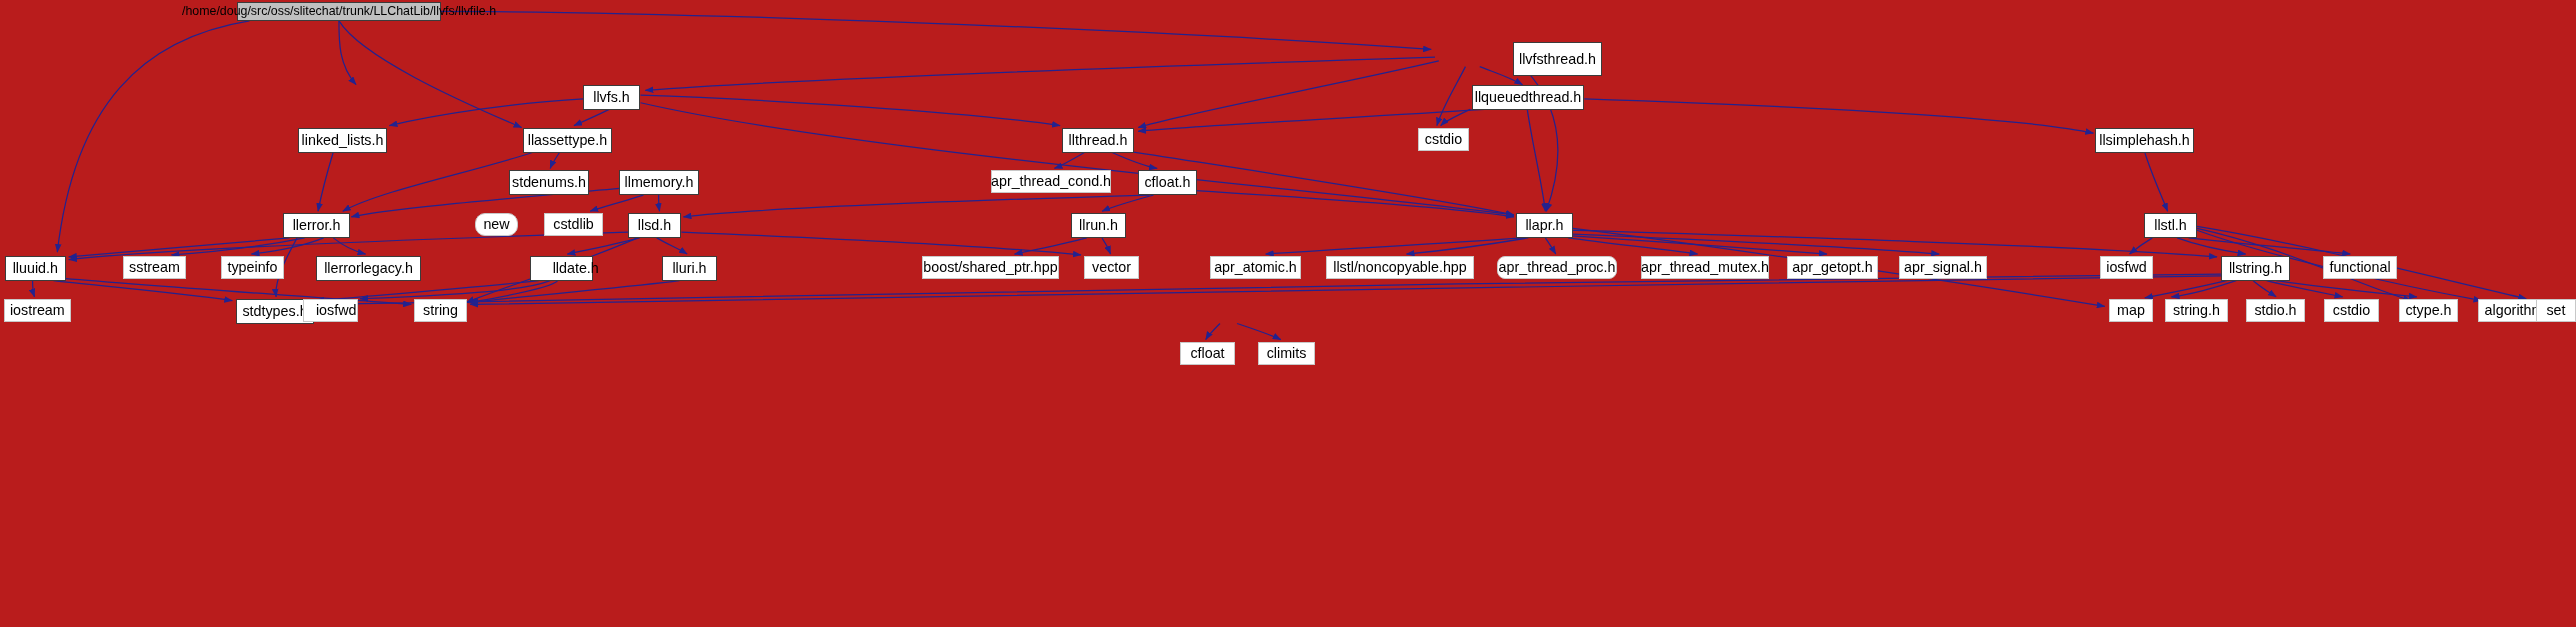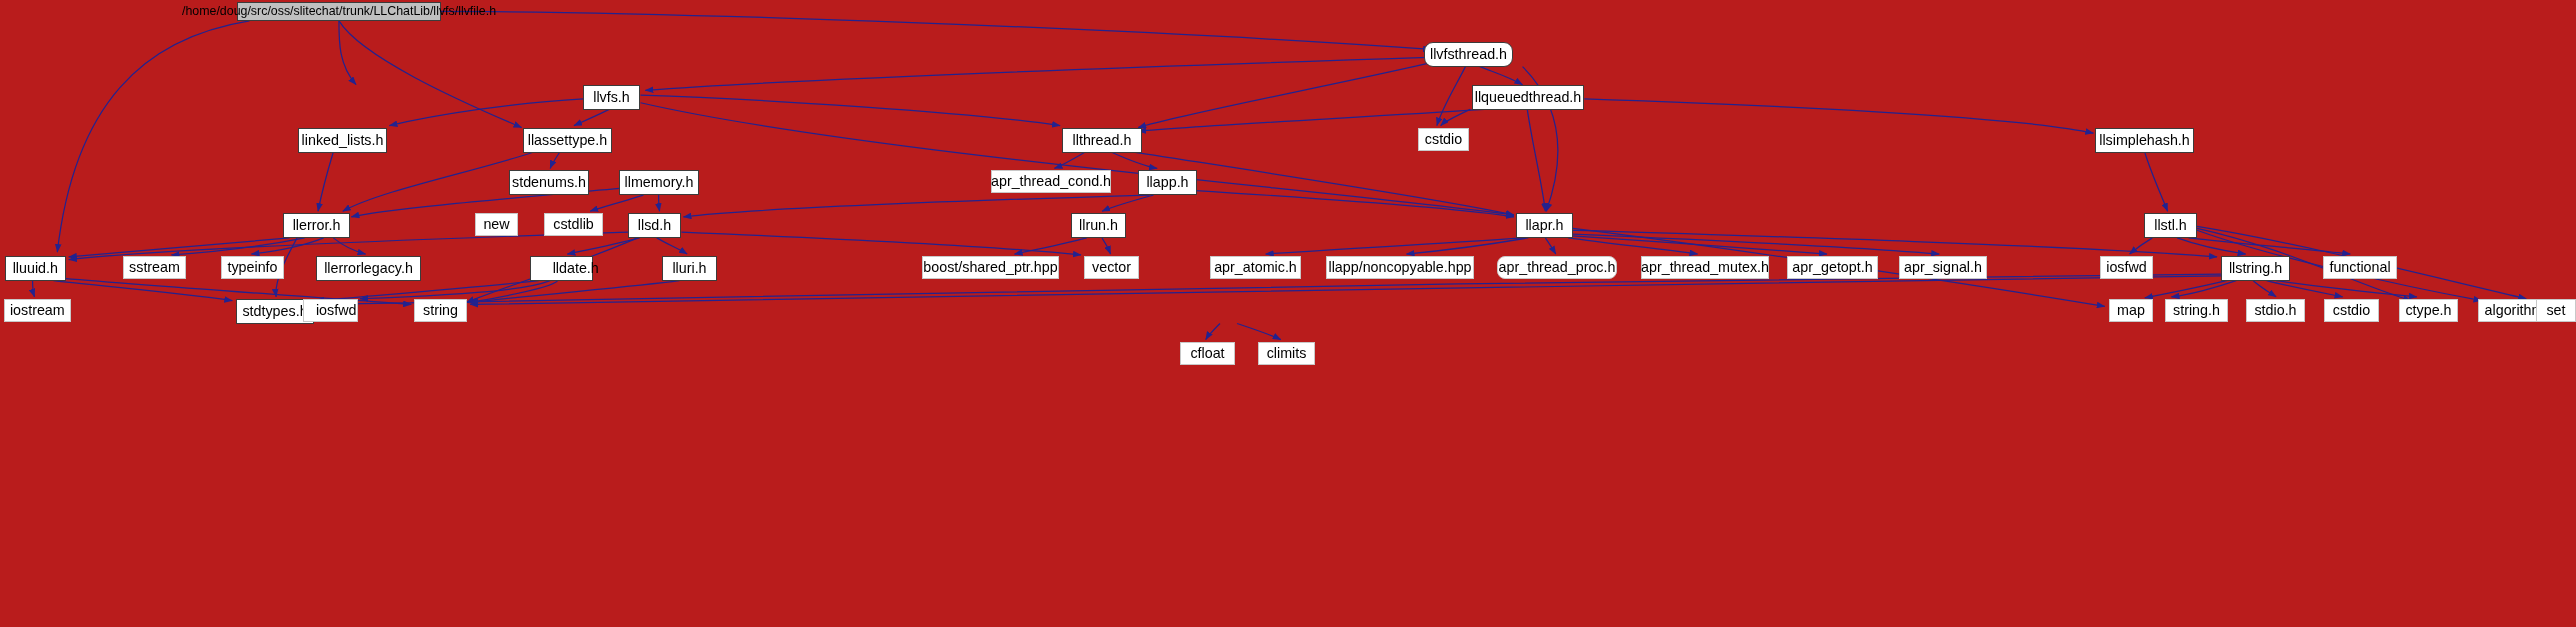--- a/index.html
+++ b/index.html
@@ -156,49 +156,49 @@
 
       <path d="M714,295 C660,302 560,310 494,318"></path>
 
       <path d="M1282,340 C1276,346 1270,352 1267,357"></path>
       <path d="M1300,340 C1318,346 1336,352 1346,357"></path>
     </g>
   </svg>
 
   <div id="nodes">
       <div class="node root" style="left: 237px; top: 1.9px; width: 204px; height: 19px; font-size: 12.4px;">/home/doug/src/oss/slitechat/trunk/LLChatLib/llvfs/llvfile.h</div>
-      <div class="node local" style="left: 1424px; top: 42px; width: 89px; height: 25px; border-radius: 9px;">llvfsthread.h</div>
+      <div class="node local" style="left: 1513px; top: 42px; width: 89px; height: 34px;">llvfsthread.h</div>
       <div class="node local" style="left: 583px; top: 85px; width: 57px; height: 25px;">llvfs.h</div>
       <div class="node local" style="left: 1472px; top: 85px; width: 112px; height: 25px;">llqueuedthread.h</div>
       <div class="node local" style="left: 298px; top: 128px; width: 89px; height: 25px;">linked_lists.h</div>
       <div class="node local" style="left: 523px; top: 128px; width: 89px; height: 25px;">llassettype.h</div>
-      <div class="node local" style="left: 1062px; top: 128px; width: 80px; height: 25px;">llthread.h</div>
+      <div class="node local" style="left: 1062px; top: 128px; width: 72px; height: 25px;">llthread.h</div>
       <div class="node external" style="left: 1418px; top: 128px; width: 51px; height: 23px;">cstdio</div>
       <div class="node local" style="left: 2095px; top: 128px; width: 99px; height: 25px;">llsimplehash.h</div>
       <div class="node local" style="left: 509px; top: 170px; width: 80px; height: 25px;">stdenums.h</div>
       <div class="node local" style="left: 619px; top: 170px; width: 80px; height: 25px;">llmemory.h</div>
       <div class="node external" style="left: 991px; top: 170px; width: 120px; height: 23px;">apr_thread_cond.h</div>
-      <div class="node local" style="left: 1138px; top: 170px; width: 59px; height: 25px;">llapp.h</div>
+      <div class="node local" style="left: 1138px; top: 170px; width: 59px; height: 25px;">cfloat.h</div>
       <div class="node local" style="left: 283px; top: 213px; width: 67px; height: 25px;">llerror.h</div>
-      <div class="node external" style="left: 475px; top: 213px; width: 43px; height: 23px;">new</div>
+      <div class="node external" style="left: 475px; top: 213px; width: 43px; height: 23px; border-radius: 10px;">new</div>
       <div class="node external" style="left: 544px; top: 213px; width: 59px; height: 23px;">cstdlib</div>
       <div class="node local" style="left: 628px; top: 213px; width: 53px; height: 25px;">llsd.h</div>
       <div class="node local" style="left: 1071px; top: 213px; width: 55px; height: 25px;">llrun.h</div>
       <div class="node local" style="left: 1516px; top: 213px; width: 57px; height: 25px;">llapr.h</div>
       <div class="node local" style="left: 2144px; top: 213px; width: 53px; height: 25px;">llstl.h</div>
       <div class="node local" style="left: 4.8px; top: 256px; width: 61px; height: 25px;">lluuid.h</div>
       <div class="node external" style="left: 123px; top: 256px; width: 63px; height: 23px;">sstream</div>
       <div class="node external" style="left: 221px; top: 256px; width: 63px; height: 23px;">typeinfo</div>
       <div class="node local" style="left: 316px; top: 256px; width: 105px; height: 25px;">llerrorlegacy.h</div>
       <div class="node local" style="left: 530px; top: 256px; width: 63px; height: 25px; padding-left: 37px;">lldate.h</div>
       <div class="node local" style="left: 662px; top: 256px; width: 55px; height: 25px;">lluri.h</div>
       <div class="node external" style="left: 922px; top: 256px; width: 137px; height: 23px;">boost/shared_ptr.hpp</div>
       <div class="node external" style="left: 1084px; top: 256px; width: 55px; height: 23px;">vector</div>
       <div class="node external" style="left: 1210px; top: 256px; width: 91px; height: 23px;">apr_atomic.h</div>
-      <div class="node external" style="left: 1326px; top: 256px; width: 148px; height: 23px;">llapp/noncopyable.hpp</div>
+      <div class="node external" style="left: 1326px; top: 256px; width: 148px; height: 23px;">llstl/noncopyable.hpp</div>
       <div class="node external" style="left: 1497px; top: 256px; width: 120px; height: 23px; border-radius: 8px;">apr_thread_proc.h</div>
       <div class="node external" style="left: 1641px; top: 256px; width: 128px; height: 23px;">apr_thread_mutex.h</div>
       <div class="node external" style="left: 1787px; top: 256px; width: 91px; height: 23px;">apr_getopt.h</div>
       <div class="node external" style="left: 1899px; top: 256px; width: 88px; height: 23px;">apr_signal.h</div>
       <div class="node external" style="left: 2100px; top: 256px; width: 53px; height: 23px;">iosfwd</div>
       <div class="node local" style="left: 2221px; top: 256px; width: 69px; height: 25px;">llstring.h</div>
       <div class="node external" style="left: 2323px; top: 256px; width: 74px; height: 23px;">functional</div>
       <div class="node external" style="left: 3.8px; top: 299px; width: 67px; height: 23px;">iostream</div>
       <div class="node local" style="left: 236px; top: 299px; width: 78px; height: 25px;">stdtypes.h</div>
       <div class="node external" style="left: 303px; top: 299px; width: 55px; height: 23px; padding-left: 20px;">iosfwd</div>

